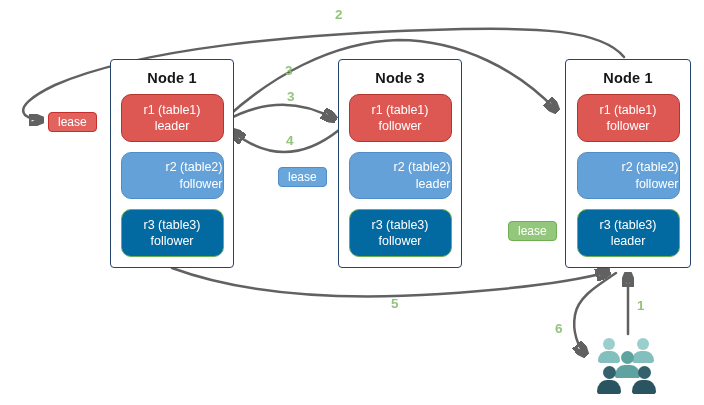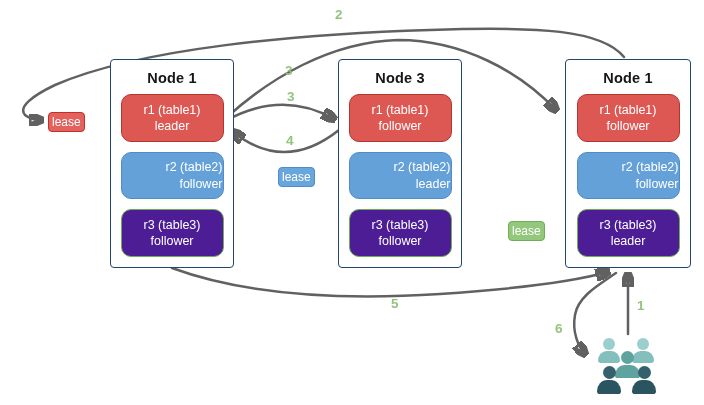--- a/index.html
+++ b/index.html
@@ -18,24 +18,24 @@
     font-size:14.5px;font-weight:bold;color:#161616;margin-top:10px;margin-bottom:8px;
     letter-spacing:.2px;
   }
   .replica{
     width:103px;height:64px;border-radius:10px;box-sizing:border-box;
     display:flex;flex-direction:column;justify-content:center;align-items:center;
     color:#ffffff;font-size:12.5px;line-height:1.3;margin-bottom:10px;text-align:center;
   }
   .replica.red  {background:#dd5853;border:1.6px solid #b23530;}
   .replica.blue {background:#64a1d9;border:1.6px solid #4f8dc9;align-items:flex-end;}
-  .replica.green{background:#4c1d95;border:1.6px solid #6fae53;}
+  .replica.green{background:#0369a1;border:1.6px solid #6fae53;}
   
   .lease{
-    position:absolute;height:20px;padding:0 3px;border-radius:4px;box-sizing:border-box;
+    position:absolute;height:20px;padding:0 9px;border-radius:4px;box-sizing:border-box;
     display:flex;align-items:center;justify-content:center;
     color:#ffffff;font-size:12px;z-index:3;
   }
   .lease-red  {left:48px; top:112px;background:#e2625e;border:1.6px solid #c52e29;}
   .lease-blue {left:278px;top:167px;background:#68a6dc;border:1.6px solid #4f8dc9;}
   .lease-green{left:508px;top:221px;background:#92c77c;border:1.6px solid #70ad55;}
   
   .step{
     position:absolute;font-size:13.5px;font-weight:bold;color:#93c47d;z-index:4;
   }

